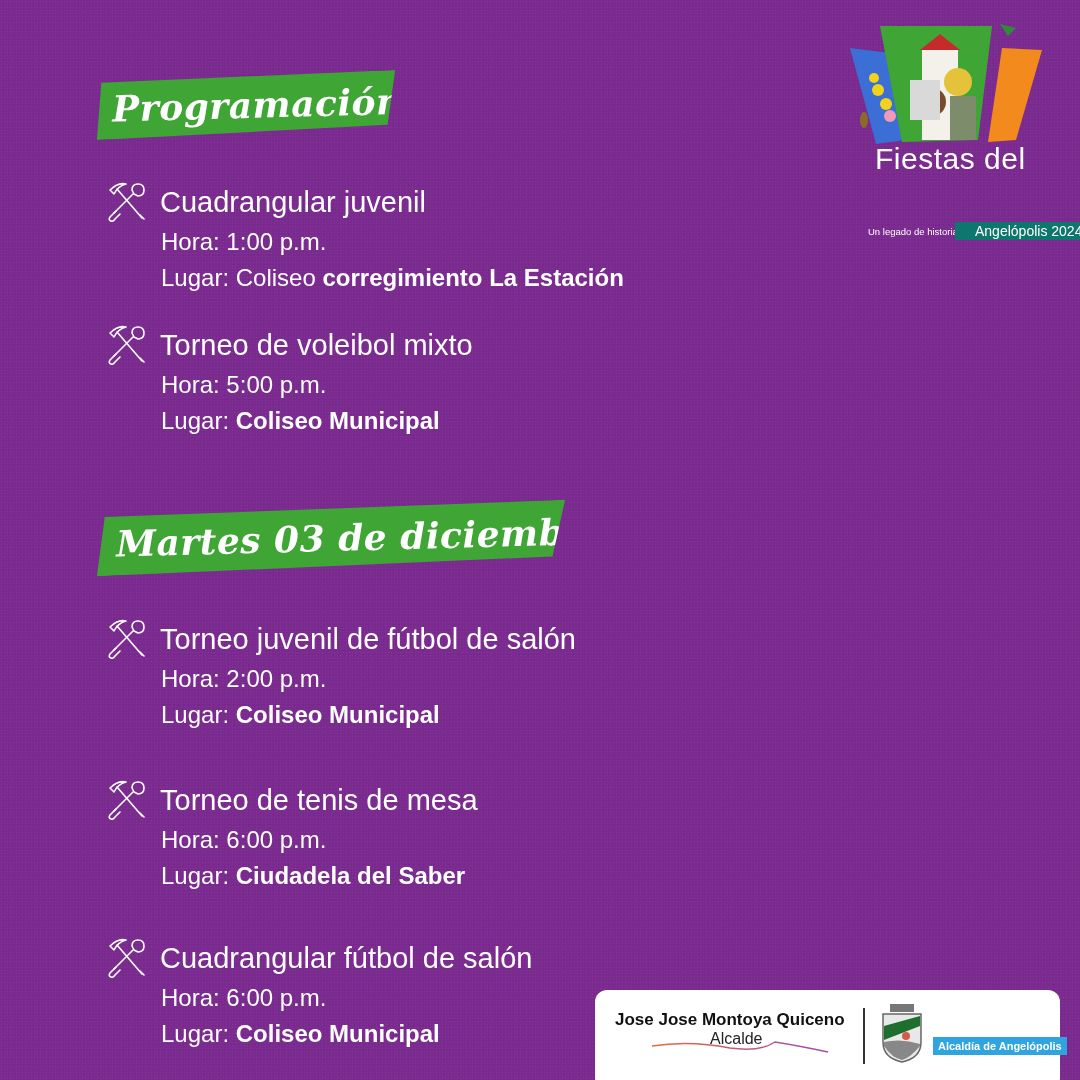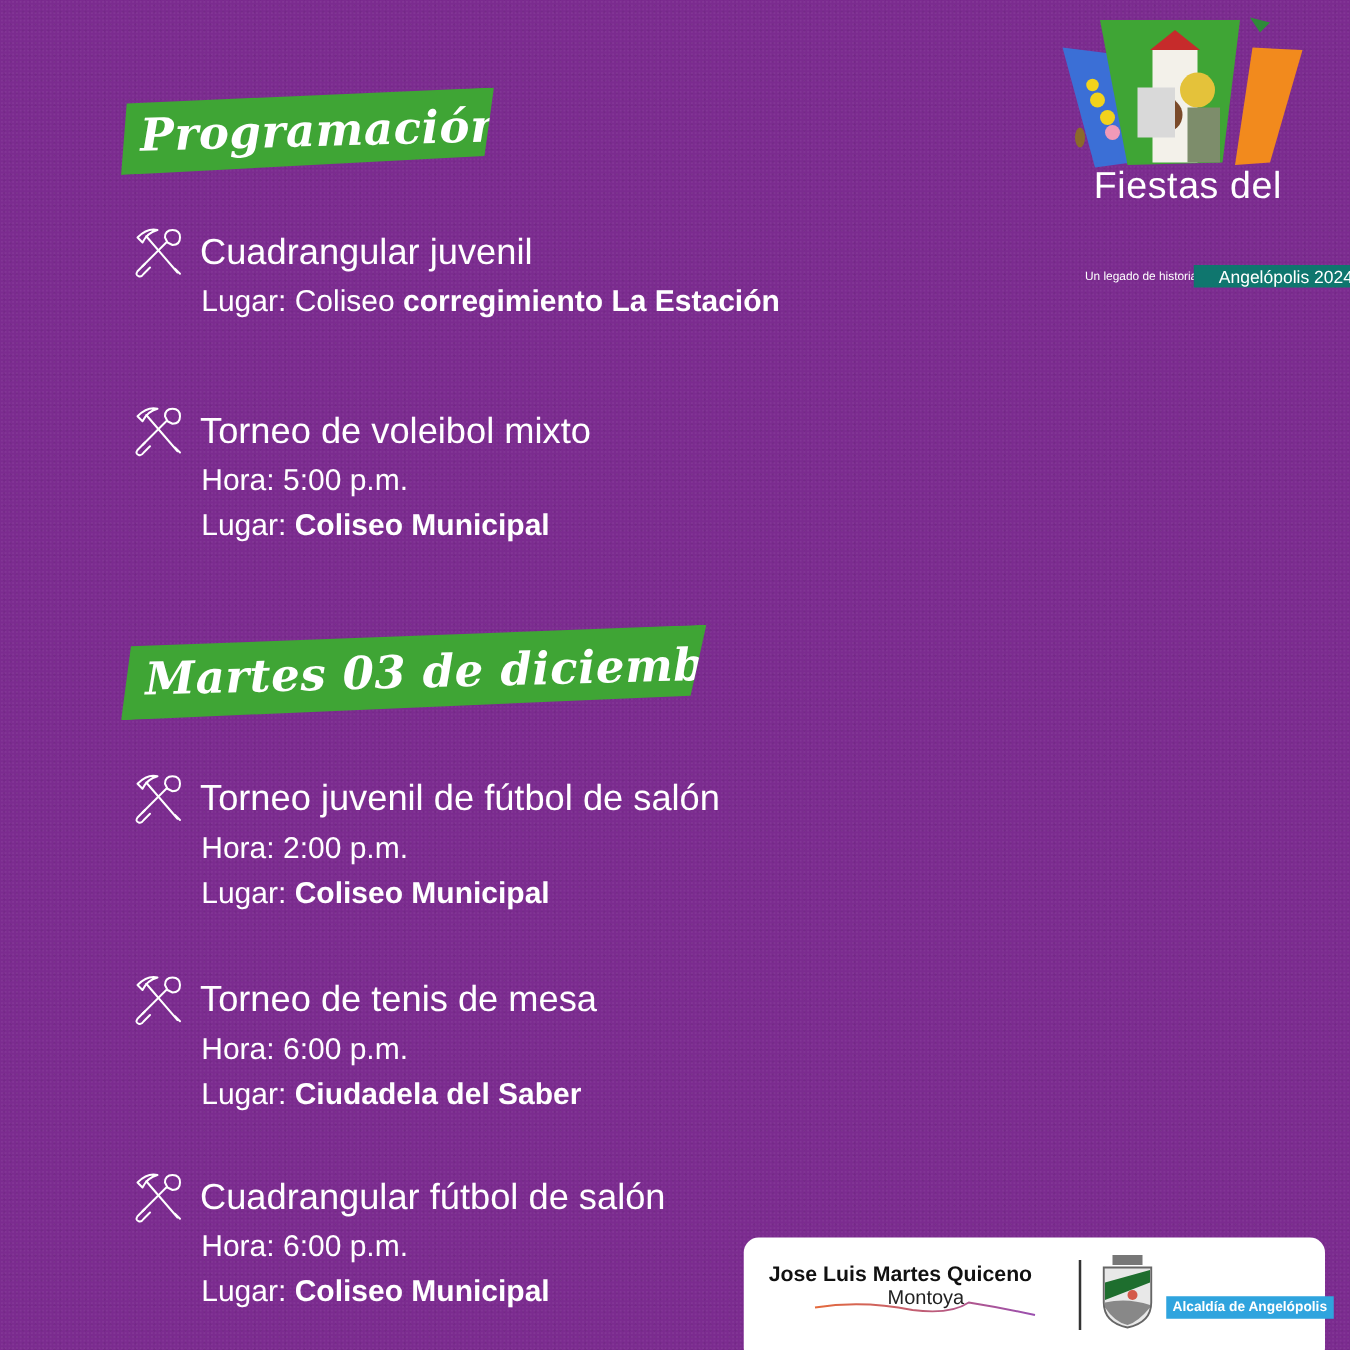--- a/index.html
+++ b/index.html
@@ -30,21 +30,21 @@
   .banner-prog { left: 96px; top: 74px; width: 300px; height: 62px; font-size: 36px; padding-left: 16px; letter-spacing: 0.5px; }
   .banner-date { left: 96px; top: 506px; width: 470px; height: 64px; font-size: 36px; padding-left: 20px; letter-spacing: 0.5px; }
 
   .event { position: absolute; left: 104px; }
   .event .row { display: flex; align-items: center; }
   .event .icon { width: 44px; height: 44px; margin-right: 12px; margin-left: 0; }
   .event .title { font-weight: normal; font-size: 29px; line-height: 36px; }
   .event .details { margin-left: 57px; font-size: 24px; line-height: 36px; }
   .event .details b { font-weight: bold; }
 
-  .logo { position: absolute; left: 780px; top: 10px; width: 270px; height: 220px; }
+  .logo { position: absolute; left: 780px; top: 20px; width: 270px; height: 220px; }
   .logo .panel { position: absolute; }
   .logo .fiestas {
     position: absolute; left: 95px; top: 122px;
     font-size: 30px; font-weight: normal; letter-spacing: 0.5px; white-space: nowrap;
   }
   .logo .mineral {
     position: absolute; left: 4px; top: 132px;
     font-family: "DejaVu Serif", serif; font-style: italic; font-weight: bold;
     font-size: 62px; letter-spacing: -1px; white-space: nowrap; line-height: 1;
   }
@@ -102,20 +102,21 @@
 </svg>
 
 <div class="event" style="top:180px">
   <div class="row">
     <svg class="icon" viewBox="0 0 44 44">
         <use href="#pick"></use>
       </svg>
     <span class="title">Cuadrangular juvenil</span>
   </div>
   <div class="details">
+    <div><span>Hora:</span> <span>1:00 p.m.</span></div>
     <div><span>Lugar:</span> <span>Coliseo</span> <b>corregimiento La Estación</b></div>
   </div>
 </div>
 
 <div class="event" style="top:323px">
   <div class="row">
     <svg class="icon" viewBox="0 0 44 44">
         <use href="#pick"></use>
       </svg>
     <span class="title">Torneo de voleibol mixto</span>
@@ -182,22 +183,22 @@
     <rect x="170" y="76" width="26" height="44" fill="#7d8d6b"></rect>
     <polygon points="222,28 262,30 236,120 208,122" fill="#f28a1d"></polygon>
     <polygon points="220,4 236,8 228,16" fill="#2f8a3a"></polygon>
   </svg>
   <span class="fiestas">Fiestas del</span>
   <span class="tagline">Un legado de historia, tradición y cultura</span>
   <span class="edition">Angelópolis 2024</span>
 </div>
 
 <div class="footer-card">
-  <span class="mayor-name">Jose Luis Martes Quiceno</span>
-  <span class="mayor-role">Montoya</span>
+  <span class="mayor-name">Jose Jose Montoya Quiceno</span>
+  <span class="mayor-role">Alcalde</span>
   <svg class="wave" width="180" height="16" viewBox="0 0 180 16">
     <defs>
         <linearGradient id="wg" x1="0" x2="1">
           <stop offset="0" stop-color="#e46a3c"></stop>
           <stop offset="1" stop-color="#9a4fb0"></stop>
         </linearGradient>
       </defs>
     <path d="M2 8 Q40 2 80 10 Q110 14 125 4 Q150 8 178 14" stroke="url(#wg)" stroke-width="1.5" fill="none"></path>
   </svg>
   <div class="divider"></div>

